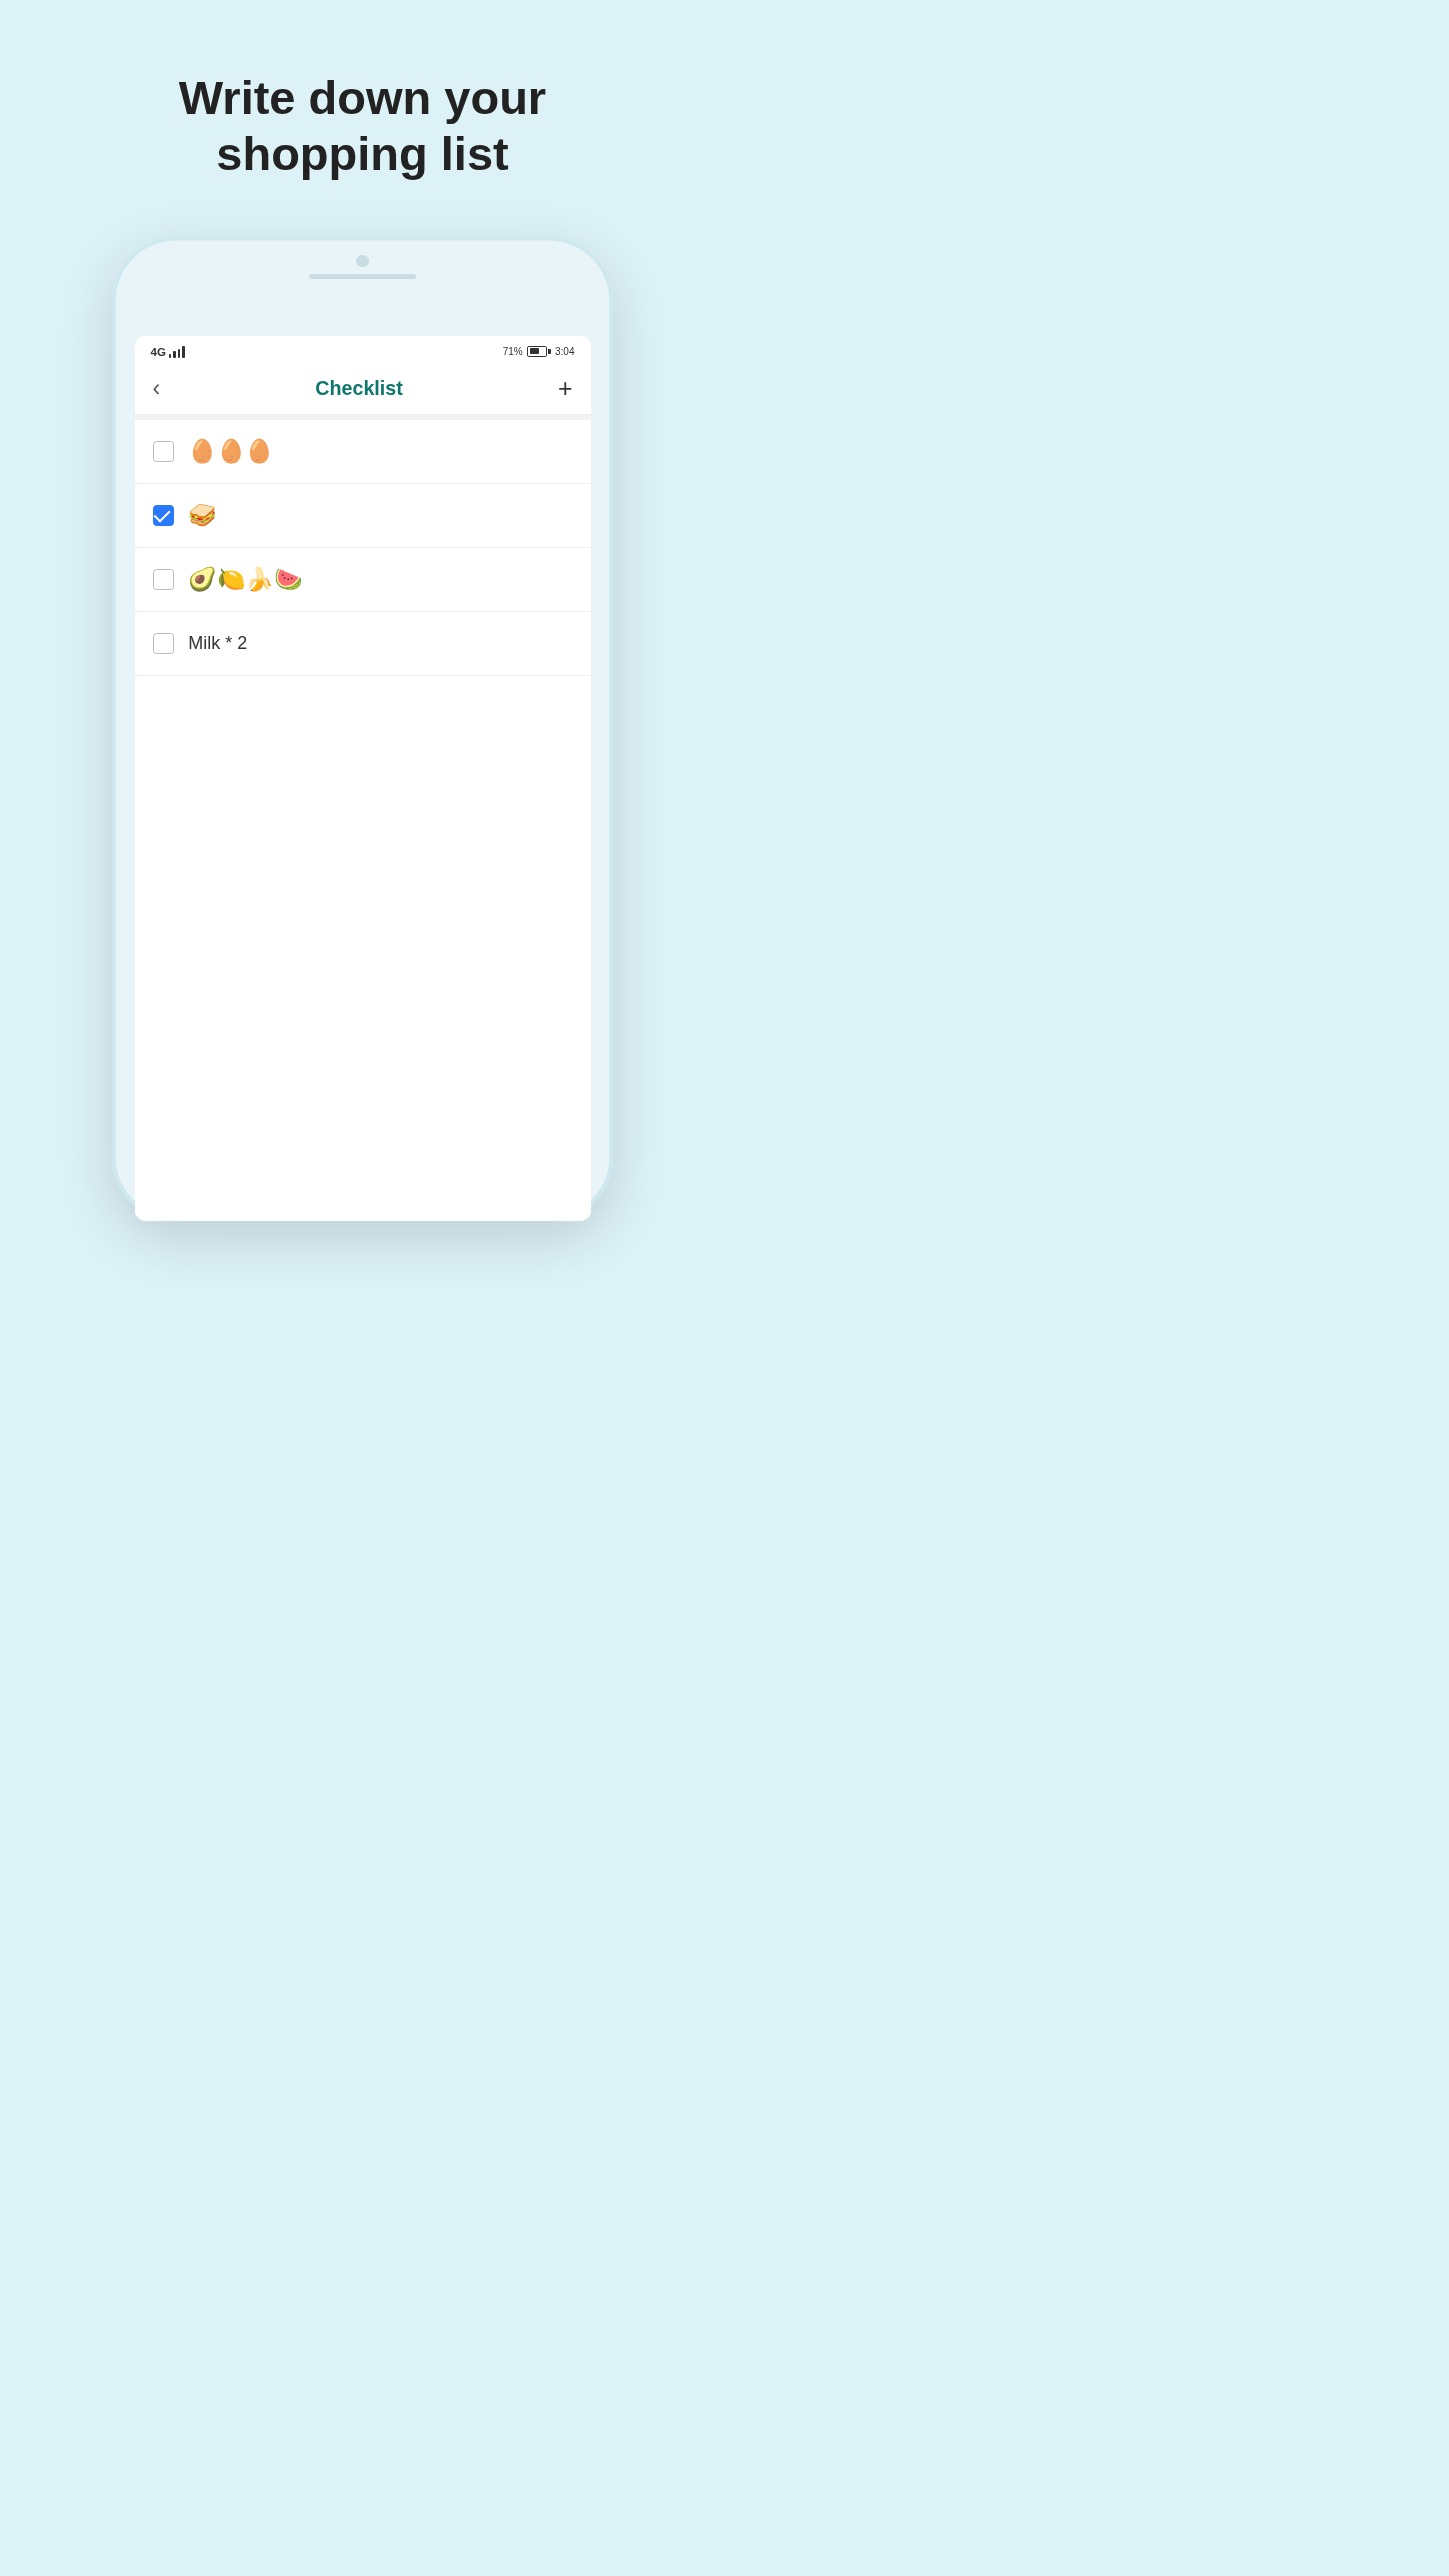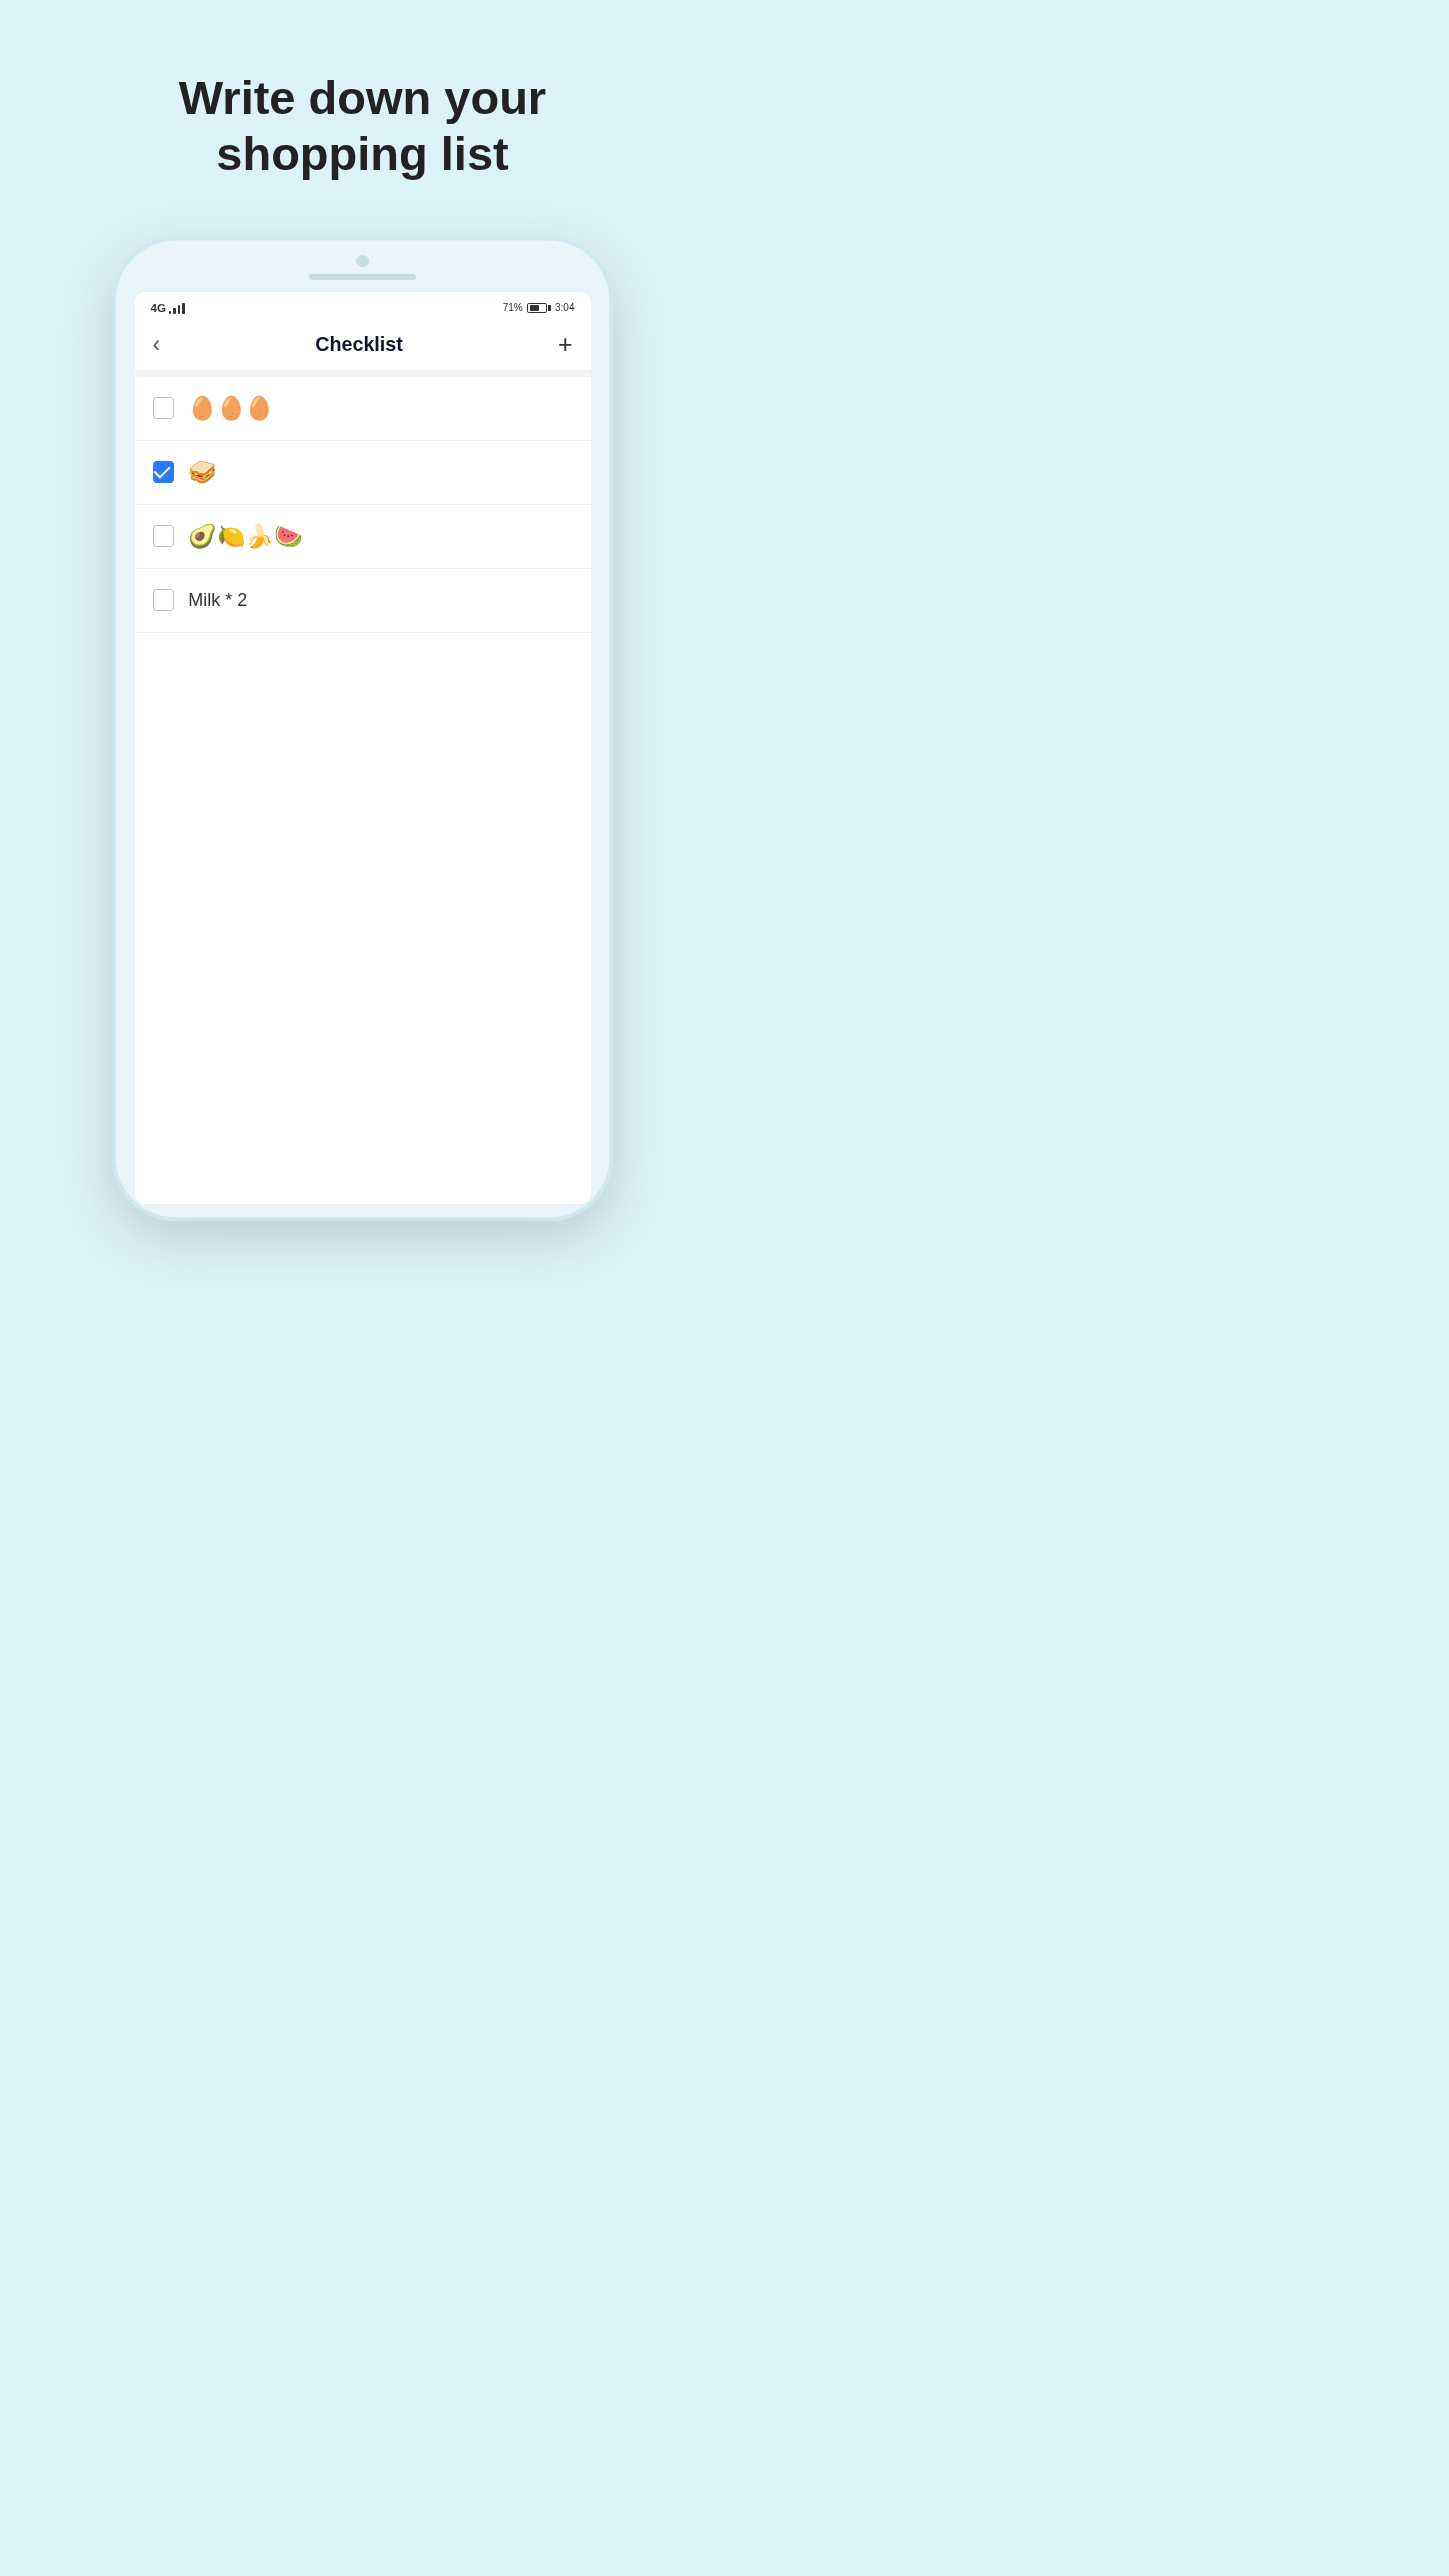--- a/index.html
+++ b/index.html
@@ -56,20 +56,21 @@
     }
 
     .phone-screen {
       width: 456px;
       height: 912px;
       background: #fff;
       border-radius: 10.7px;
       overflow: hidden;
       display: flex;
       flex-direction: column;
+      margin-top: 44px;
     }
 
     .status-bar {
       display: flex;
       justify-content: space-between;
       align-items: center;
       padding: 9px 16px 5.4px;
       background: #fff;
     }
 
@@ -147,21 +148,21 @@
     .back-btn {
       font-size: 23px;
       color: #555;
       cursor: pointer;
       font-weight: 300;
     }
 
     .header-title {
       font-size: 19.7px;
       font-weight: 600;
-      color: #0f172a;
+      color: #0f766e;
     }
 
     .add-btn {
       font-size: 25px;
       color: #333;
       cursor: pointer;
       font-weight: 300;
     }
 
     .list-container {

